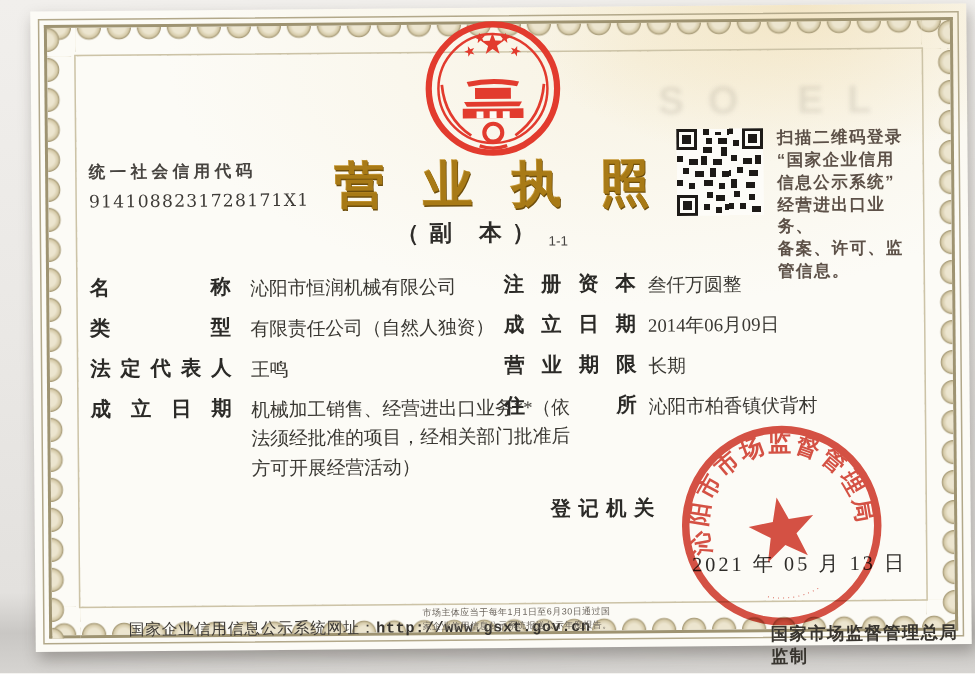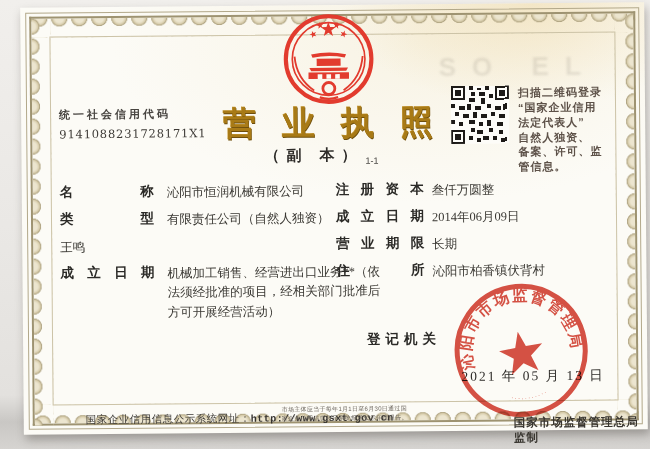--- a/index.html
+++ b/index.html
@@ -175,36 +175,37 @@
             <rect x="9" y="25" width="2" height="2"></rect>
             <rect x="13" y="26" width="2" height="2"></rect>
           <rect x="16" y="25" width="3" height="2"></rect>
             <rect x="21" y="25" width="2" height="2"></rect>
             <rect x="25" y="26" width="3" height="2"></rect>
         </g>
       </svg>
       <div class="qr-caption">
         <span>扫描二维码登录</span>
         <span>“国家企业信用</span>
-        <span>法定代表人”</span>
-        <span>自然人独资、</span>
+        <span>信息公示系统”</span>
+        <span>经营进出口业务、</span>
         <span>备案、许可、监</span>
         <span>管信息。</span>
       </div>
     </div>
 
     <div class="frow lc" style="left:38px;top:176px;">
       <span class="flabel">名称</span>
       <span class="fval">沁阳市恒润机械有限公司</span>
     </div>
     <div class="frow lc" style="left:38px;top:203px;">
       <span class="flabel">类型</span>
       <span class="fval">有限责任公司（自然人独资）</span>
     </div>
     <div class="frow lc" style="left:38px;top:230px;">
+      <span class="flabel">法定代表人</span>
       <span class="fval">王鸣</span>
     </div>
     <div class="frow lc" style="left:38px;top:257px;">
       <span class="flabel">成立日期</span>
       <span class="fval">机械加工销售、经营进出口业务**（依法须经批准的项目，经相关部门批准后方可开展经营活动）</span>
     </div>
 
     <div class="frow rc" style="left:314px;top:176px;">
       <span class="flabel">注册资本</span>
       <span class="fval">叁仟万圆整</span>

